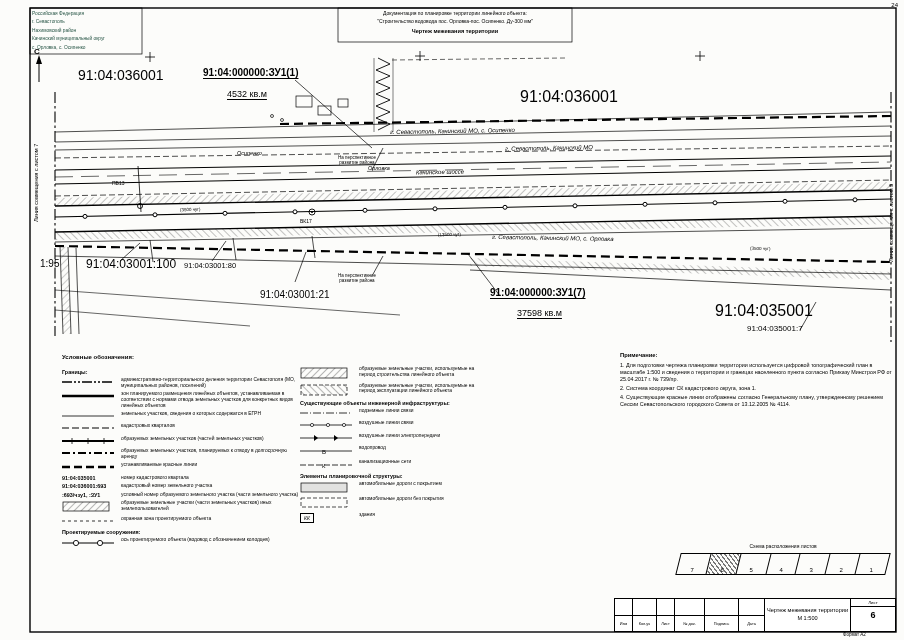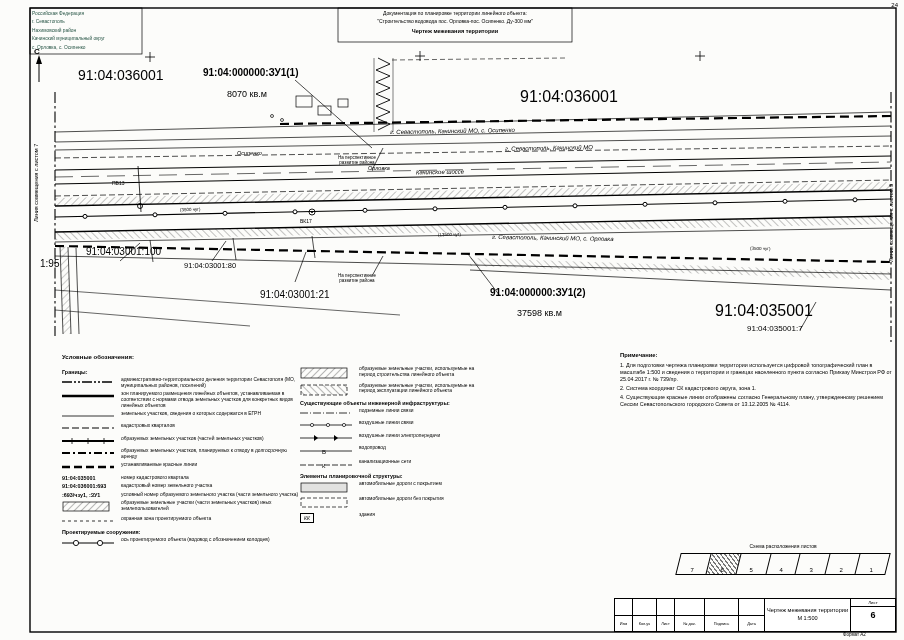--- a/index.html
+++ b/index.html
@@ -1,19 +1,19 @@
 <!DOCTYPE html>
 <html><head>
 <meta charset="utf-8">
 <style>
   *{box-sizing:border-box;margin:0;padding:0}
   html,body{width:904px;height:640px}
   body{position:relative;background:#fcfcfa;font-family:"Liberation Sans",sans-serif;color:#000;overflow:hidden}
   .lbl{position:absolute;white-space:nowrap;color:#000;line-height:1.1}
-  .u{text-underline-offset:2px}
+  .u{text-decoration:underline;text-underline-offset:2px}
   .it{font-style:italic}
   .b{font-weight:bold}
   .wrap{white-space:normal}
   svg.linework{position:absolute;left:0;top:0;pointer-events:none}
   
   .stampTL{position:absolute;left:32px;top:10px;width:110px;font-size:4.8px;line-height:1.75;color:#2a5748}
   .titleC{position:absolute;left:338px;top:10px;width:234px;text-align:center;font-size:5px;line-height:1.5}
   .titleC .t3{font-size:5.6px;font-weight:bold;margin-top:2px}
   
   .legend-title{position:absolute;left:62px;top:354px;font-size:6px;font-weight:bold}
@@ -190,22 +190,22 @@
 <div class="lbl b" style="left:34px;top:48px;font-size:8px">С</div>
 
 <div class="lbl" style="left:33px;top:222px;font-size:5.5px;transform:rotate(-90deg);transform-origin:0 0">Линия совмещения с листом 7</div>
 <div class="lbl" style="left:888px;top:262px;font-size:5.5px;transform:rotate(-90deg);transform-origin:0 0">Линия совмещения с листом 5</div>
 
 <div class="lbl" style="left:78px;top:68px;font-size:14px">91:04:036001</div>
 <div class="lbl" style="left:520px;top:88px;font-size:16px">91:04:036001</div>
 <div class="lbl" style="left:715px;top:302px;font-size:16px">91:04:035001</div>
 
 <div class="lbl b u" style="left:203px;top:67px;font-size:10px">91:04:000000:ЗУ1(1)</div>
-<div class="lbl u" style="left:227px;top:90px;font-size:9px">8070 кв.м</div>
-<div class="lbl b u" style="left:490px;top:287px;font-size:10px">91:04:000000:ЗУ1(2)</div>
+<div class="lbl u" style="left:227px;top:90px;font-size:9px">4532 кв.м</div>
+<div class="lbl b u" style="left:490px;top:287px;font-size:10px">91:04:000000:ЗУ1(7)</div>
 <div class="lbl u" style="left:517px;top:309px;font-size:9px">37598 кв.м</div>
 
 <div class="lbl it" style="left:390px;top:128px;font-size:6px;transform:rotate(-1deg)">г. Севастополь, Качинский МО, с. Осипенко</div>
 <div class="lbl it" style="left:505px;top:145px;font-size:6px;transform:rotate(-1deg)">г. Севастополь, Качинский МО</div>
 <div class="lbl it" style="left:492px;top:235px;font-size:6px;transform:rotate(1deg)">г. Севастополь, Качинский МО, с. Орловка</div>
 
 <div class="lbl it" style="left:237px;top:150px;font-size:5.5px">Осипенко</div>
 <div class="lbl it" style="left:368px;top:165px;font-size:5.5px">Орловка</div>
 <div class="lbl it" style="left:416px;top:169px;font-size:6px;transform:rotate(-1deg)">Качинское шоссе</div>
 
@@ -213,21 +213,21 @@
 <div class="lbl wrap" style="left:328px;top:274px;font-size:4.5px;width:58px;text-align:center">На перспективное развитие района</div>
 
 <div class="lbl" style="left:112px;top:181px;font-size:5px">ПВ13</div>
 <div class="lbl" style="left:300px;top:219px;font-size:5px">ВК17</div>
 
 <div class="lbl" style="left:180px;top:208px;font-size:4.5px;transform:rotate(-1.5deg)">(3500 чуг)</div>
 <div class="lbl" style="left:438px;top:233px;font-size:4.5px;transform:rotate(-1deg)">(13500 чуг)</div>
 <div class="lbl" style="left:750px;top:247px;font-size:4.5px;transform:rotate(1deg)">(3500 чуг)</div>
 
 <div class="lbl" style="left:40px;top:258px;font-size:10px">1:95</div>
-<div class="lbl" style="left:86px;top:246px;font-size:10px">91:04:03001:100</div>
+<div class="lbl" style="left:86px;top:258px;font-size:12px">91:04:03001:100</div>
 <div class="lbl" style="left:184px;top:262px;font-size:7.5px">91:04:03001:80</div>
 <div class="lbl" style="left:260px;top:289px;font-size:10px">91:04:03001:21</div>
 <div class="lbl" style="left:747px;top:325px;font-size:8px">91:04:035001:7</div>
 
 <div class="legend-title">Условные обозначения:</div>
 
 <div class="lcol lcol1">
   <div class="lhead">Границы:</div>
 
   <div class="lrow">

